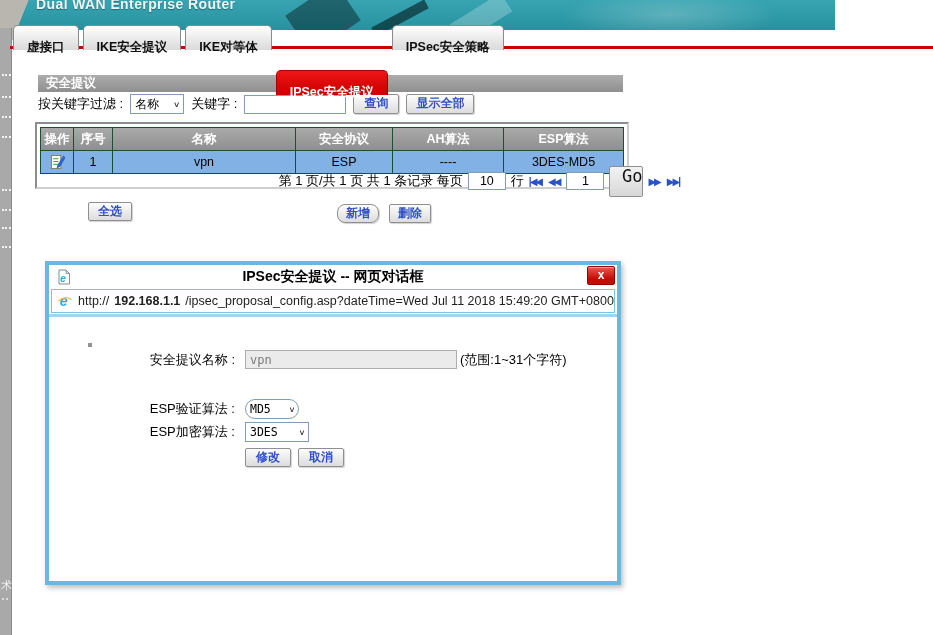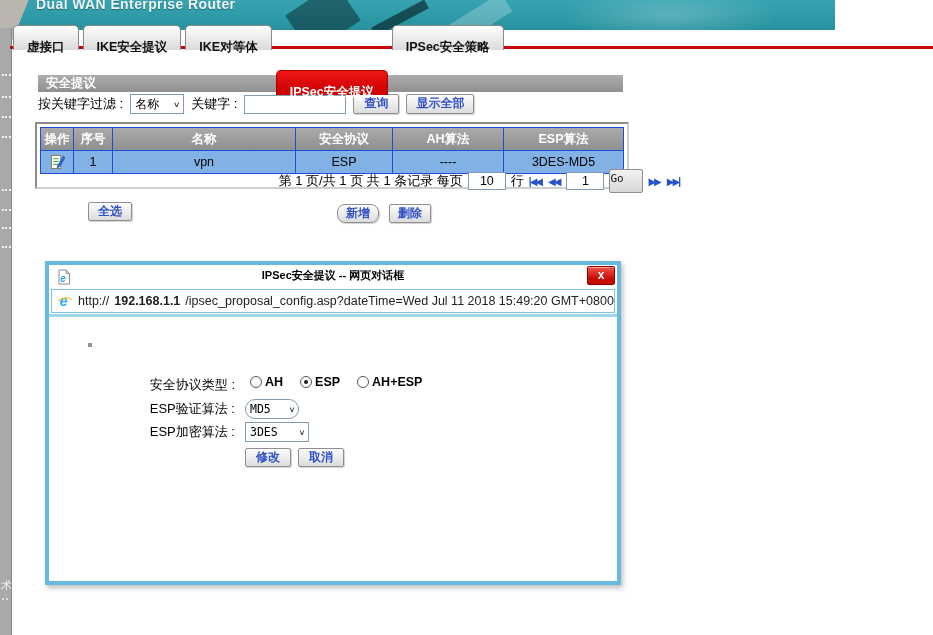--- a/index.html
+++ b/index.html
@@ -55,45 +55,45 @@
     line-height:17px; padding-left:8px; }
   .filter-row { position:absolute; left:38px; top:93px; height:22px; display:flex;
     align-items:center; gap:7px; font-size:13px; color:#000; }
   .filter-row .sel-field { width:54px; }
   .filter-row .kw-input { width:102px; }
   .filter-row .q-btn { width:46px; height:20px; }
   .filter-row .sa-btn { width:68px; height:20px; }
   
   .table-box { position:absolute; left:35px; top:122px; width:594px; height:67px;
     background:#fff; border:2px solid; border-color:#8d8d8d #cfcfcf #cfcfcf #8d8d8d; padding:3px; }
-  table.grid { width:100%; border-collapse:separate; border-spacing:1px; background:#1d4ed8; }
+  table.grid { width:100%; border-collapse:separate; border-spacing:1px; background:#14532d; }
   table.grid th { background:linear-gradient(#aaaaaa,#8f8f8f); color:#fff; font-size:12.5px;
     font-weight:bold; height:22px; text-align:center; }
   table.grid td { background:#82b2e5; color:#000; font-size:12.5px; height:22px; text-align:center; }
   .edit-ic { display:inline-block; width:15px; height:16px; vertical-align:middle; cursor:pointer; }
   
   .pager { position:absolute; left:35px; top:170px; width:606px; height:22px; display:flex;
     justify-content:flex-end; align-items:center; gap:5px; font-size:13px; color:#000;margin-left:40px; }
   .pager .pinput { width:38px; text-align:center; height:18px; }
   .pager .nav { color:#2a52c8; font-weight:bold; font-size:10px; letter-spacing:-2px;
     cursor:pointer; padding-right:2px; }
-  .pager .go-btn { width:34px; height:24px; background:linear-gradient(#f2f2f2,#d8d8d8);
-    border:1px solid #8f8f8f; border-radius:2px; font-size:11px; color:#111; line-height:18px;
-    text-align:left; cursor:pointer; font-family:"DejaVu Sans Mono",monospace; }
+  .pager .go-btn { width:34px; height:31px; background:linear-gradient(#f2f2f2,#d8d8d8);
+    border:1px solid #8f8f8f; border-radius:2px; font-size:17px; color:#111; line-height:18px;
+    text-align:right; cursor:pointer; font-family:"DejaVu Sans Mono",monospace; }
   
   .btn-select-all { position:absolute; left:88px; top:202px; width:44px; height:19px; }
   .btn-add { position:absolute; left:337px; top:204px; width:42px; height:19px;border-radius:8px; }
   .btn-del { position:absolute; left:389px; top:204px; width:42px; height:19px; }
   
   .dialog { position:absolute; left:45px; top:261px; width:576px; height:324px;
     border:4px solid #67badd; background:#fff; box-shadow:2px 3px 5px rgba(0,0,0,.25); }
   .dlg-titlebar { position:relative; height:24px; background:#fff; }
   .dlg-icon { position:absolute; left:7px; top:4px; width:16px; height:16px; }
   .dlg-title { position:absolute; left:0; right:0; top:3px; text-align:center;
-    font-size:11px; font-weight:bold; color:#000; }
+    font-size:14px; font-weight:bold; color:#000; }
   .dlg-close { position:absolute; right:2px; top:1px; width:28px; height:19px;
     background:linear-gradient(#f2564d,#c40b04 70%); border:1px solid #930000; border-radius:2px;
     color:#fff; font-weight:bold; font-size:12px; line-height:17px; text-align:center;
     cursor:pointer; box-shadow:inset 0 1px 0 rgba(255,255,255,.45); }
   .dlg-urlrow { margin:0 2px; height:24px; border:1px solid #7cc2e2; background:#fff;
     display:flex; align-items:center; gap:5px; padding:0 5px; overflow:hidden;
     white-space:nowrap; font-size:12.5px; color:#222; }
   .dlg-urlrow .host { font-weight:bold; }
   .e-icon { width:16px; height:16px; flex:0 0 16px; }
   .dlg-sep { height:3px; background:#9fd6ee; margin:1px 0 0 0; }
@@ -237,38 +237,28 @@
       <path d="M1.5 9 Q9 2.5 16.5 7.5" stroke="#f5c24a" stroke-width="1.4" fill="none"></path>
     </svg>
     <span>http://</span>
       <span class="host">192.168.1.1</span>
       <span>/ipsec_proposal_config.asp?dateTime=Wed Jul 11 2018 15:49:20 GMT+0800 (中</span>
   </div>
   <div class="dlg-sep"></div>
   <div class="dlg-body">
     <div class="artifact-dot"></div>
 
-
-    <div class="drow" style="top:58px">
-      <span class="dlabel">安全协议类型 :</span>
-      <span class="dctrl radio-grp" style="left:201px">
-        <span class="radio-item">
-          <span class="rdot"></span>
-          <span>AH</span>
-        </span>
-        <span class="radio-item">
-          <span class="rdot checked"></span>
-          <span>ESP</span>
-        </span>
-        <span class="radio-item">
-          <span class="rdot"></span>
-          <span>AH+ESP</span>
-        </span>
-      </span>
-    </div>
+    <div class="drow" style="top:33px">
+      <span class="dlabel">安全提议名称 :</span>
+      <span class="dctrl">
+        <input class="name-input" disabled="" value="vpn" style="">
+      </span>
+      <span class="hint">(范围:1~31个字符)</span>
+    </div>
+
 
     <div class="drow" style="top:82px">
       <span class="dlabel">ESP验证算法 :</span>
       <span class="dctrl">
         <span class="fakesel sel-md5 mono">
           <span>MD5</span>
           <span class="arr">∨</span>
         </span>
       </span>
     </div>

